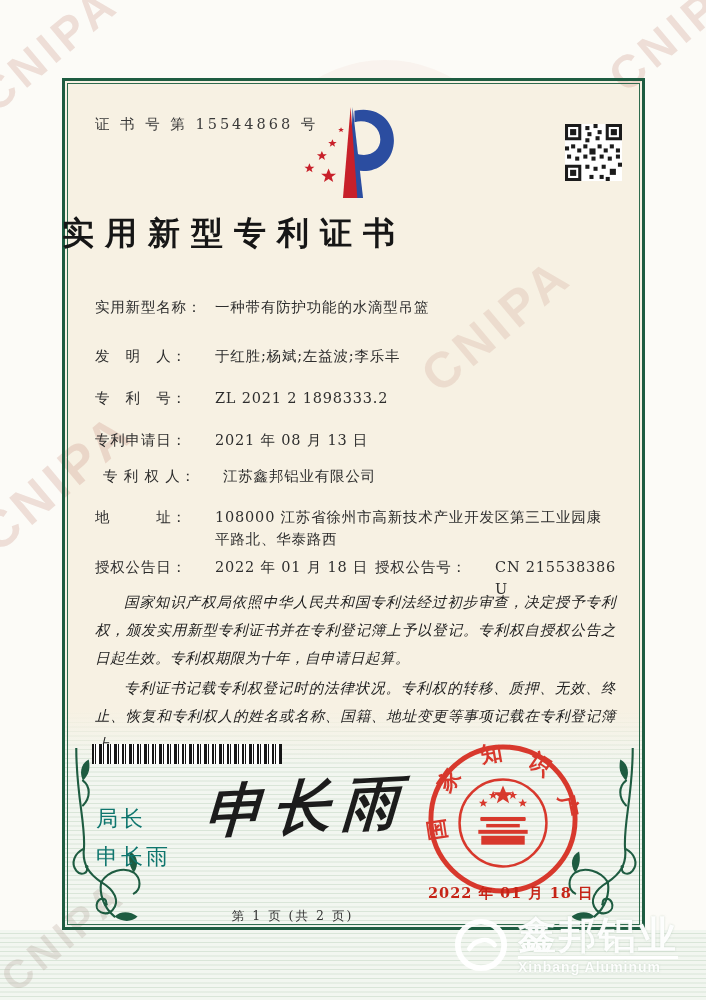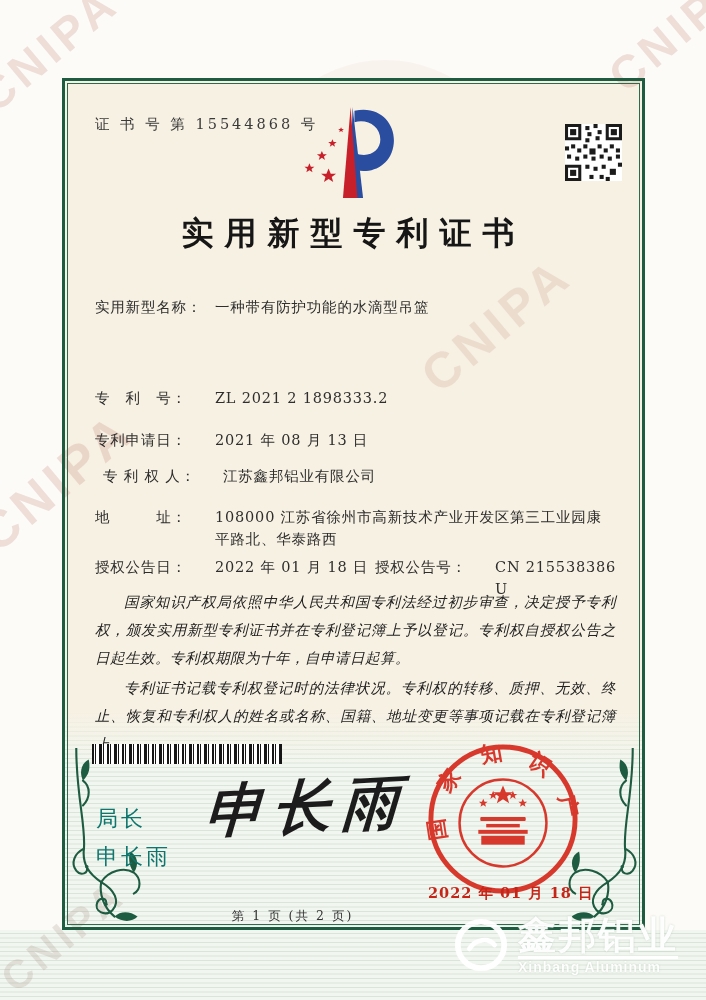--- a/index.html
+++ b/index.html
@@ -32,21 +32,21 @@
   .frame::before{ content:""; position:absolute; inset:2px; border:1px solid #2e6b4e; }
   .flourish{ position:absolute; z-index:4; }
   .flourish.right{ left:565px; top:748px; }
   .flourish.left{ left:66px; top:748px; transform:scaleX(-1); }
 
   .content{ position:absolute; inset:0; z-index:5;border-radius:13px; }
 
   .cert-no{ position:absolute; left:95px; top:115px; font-size:14.5px; letter-spacing:3px; color:#3a3a3a; }
   .logo{ position:absolute; left:296px; top:103px; }
   .qr{ position:absolute; left:565px; top:124px; }
-  .title{ position:absolute; left:62px; top:212px; width:583px; text-align:center;
+  .title{ position:absolute; left:62px; top:212px; width:583px; 
        font-size:32px; font-weight:bold; letter-spacing:11px; color:#161616; }
 
   .row{ position:absolute; left:95px; width:522px; display:flex; font-size:14.5px;
         color:#2e2e2e; letter-spacing:0.8px; line-height:22px;}
   .row .lab{ flex:0 0 120px; }
   .row .val{ flex:1; }
   .r-name{ top:296px; } .r-inv{ top:345px; } .r-pat{ top:387px; }
   .r-fil{ top:429px; } .r-own{ top:465px;margin-left:8px; } .r-addr{ top:506px; }
   .r-grant{ top:556px; }
   .grant2{ position:absolute; left:280px; top:0; display:flex; width:250px;}
@@ -190,20 +190,24 @@
           <rect x="40" y="52" width="4" height="4"></rect>
       </g>
     </svg>
 
     <div class="title">实用新型专利证书</div>
 
     <div class="row r-name">
       <span class="lab">实用新型名称：</span>
       <span class="val">一种带有防护功能的水滴型吊篮</span>
     </div>
+    <div class="row r-inv">
+      <span class="lab">发　明　人：</span>
+      <span class="val">于红胜;杨斌;左益波;李乐丰</span>
+    </div>
     <div class="row r-pat">
       <span class="lab">专　利　号：</span>
       <span class="val">ZL 2021 2 1898333.2</span>
     </div>
     <div class="row r-fil">
       <span class="lab">专利申请日：</span>
       <span class="val">2021 年 08 月 13 日</span>
     </div>
     <div class="row r-own">
       <span class="lab">专 利 权 人：</span>

